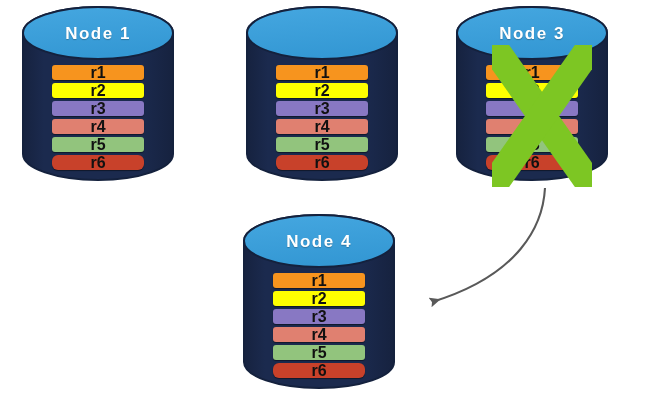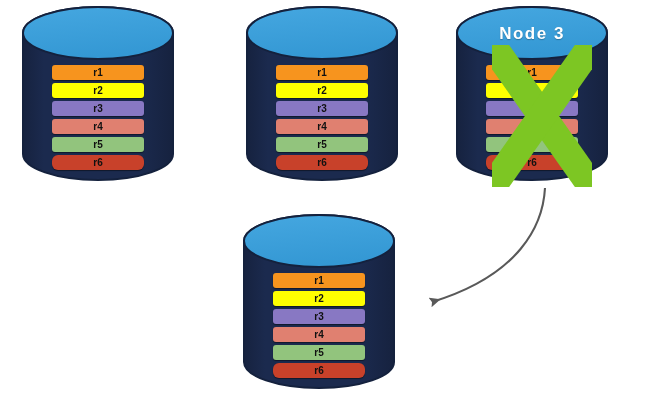--- a/index.html
+++ b/index.html
@@ -48,21 +48,21 @@
   }
   .row {
     position: relative;
     height: 15px;
     margin-bottom: 3px;
     border-radius: 3px;
     box-shadow: 0 1px 1px rgba(0,0,0,0.45);
     text-align: center;
     color: #111111;
     font-weight: bold;
-    font-size: 10px;
+    font-size: 16px;
     line-height: 15px;
     font-family: "Liberation Sans", sans-serif;
   }
   .row:last-child { margin-bottom: 0; border-radius: 6px; }
   .xmark {
     position: absolute;
     pointer-events: none;
   }
   .arrow-layer {
     position: absolute;
@@ -87,20 +87,21 @@
             <stop offset="100%" stop-color="#16223f"></stop>
           </linearGradient>
           <linearGradient id="n0-top" x1="0" y1="0" x2="0.25" y2="1">
             <stop offset="0%" stop-color="#45a7e0"></stop>
             <stop offset="100%" stop-color="#3498d4"></stop>
           </linearGradient>
         </defs>
         <path d="M 1,27 L 1,148 A 75 26 0 0 0 151,148 L 151,27 A 75 26 0 0 0 1,27 Z" fill="url(#n0-body)" stroke="#14213d" stroke-width="2"></path>
         <ellipse cx="76" cy="27" rx="75" ry="26" fill="url(#n0-top)" stroke="#14213d" stroke-width="2"></ellipse>
       </svg>
+      <div class="node-title" style="top: 18px;">Node  1</div>
       <div class="rows" style="top: 59px; padding-left: 30px; padding-right: 30px; box-sizing: border-box;">
         <div class="row" style="background: rgb(247, 148, 30);">r1</div>
         <div class="row" style="background: rgb(255, 255, 0);">r2</div>
         <div class="row" style="background: rgb(136, 120, 195);">r3</div>
         <div class="row" style="background: rgb(224, 128, 112);">r4</div>
         <div class="row" style="background: rgb(146, 196, 125);">r5</div>
         <div class="row" style="background: rgb(200, 65, 42);">r6</div>
       </div>
     </div>
     <div class="node" style="left: 246px; top: 6px; width: 152px; height: 175px;">
@@ -170,20 +171,21 @@
             <stop offset="100%" stop-color="#16223f"></stop>
           </linearGradient>
           <linearGradient id="n3-top" x1="0" y1="0" x2="0.25" y2="1">
             <stop offset="0%" stop-color="#45a7e0"></stop>
             <stop offset="100%" stop-color="#3498d4"></stop>
           </linearGradient>
         </defs>
         <path d="M 1,27 L 1,148 A 75 26 0 0 0 151,148 L 151,27 A 75 26 0 0 0 1,27 Z" fill="url(#n3-body)" stroke="#14213d" stroke-width="2"></path>
         <ellipse cx="76" cy="27" rx="75" ry="26" fill="url(#n3-top)" stroke="#14213d" stroke-width="2"></ellipse>
       </svg>
+      <div class="node-title" style="top: 18px;">Node  4</div>
       <div class="rows" style="top: 59px; padding-left: 30px; padding-right: 30px; box-sizing: border-box;">
         <div class="row" style="background: rgb(247, 148, 30);">r1</div>
         <div class="row" style="background: rgb(255, 255, 0);">r2</div>
         <div class="row" style="background: rgb(136, 120, 195);">r3</div>
         <div class="row" style="background: rgb(224, 128, 112);">r4</div>
         <div class="row" style="background: rgb(146, 196, 125);">r5</div>
         <div class="row" style="background: rgb(200, 65, 42);">r6</div>
       </div>
     </div>
   </div>

